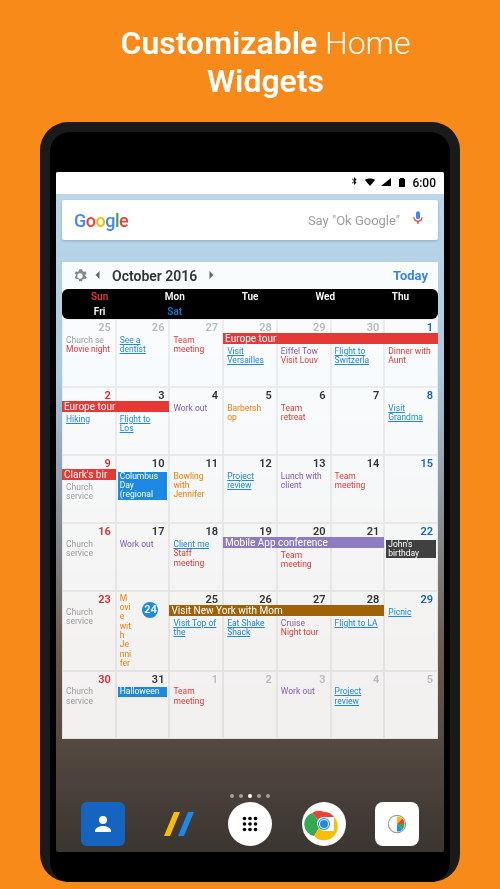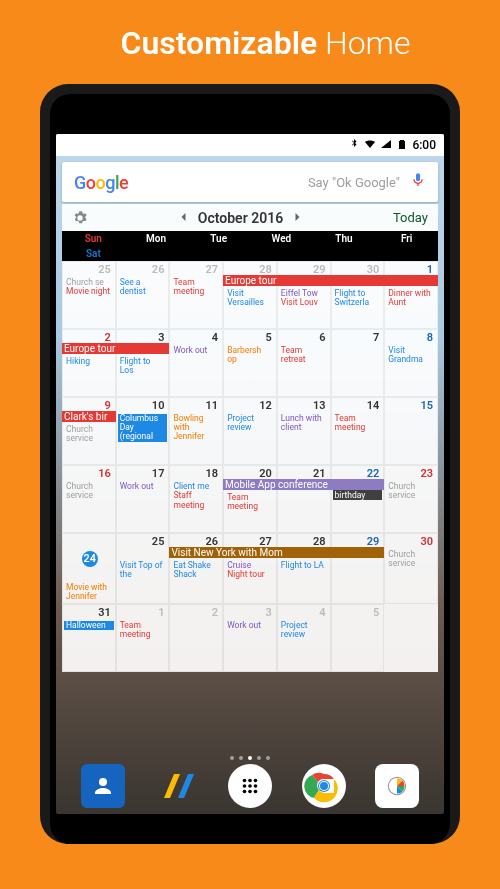--- a/index.html
+++ b/index.html
@@ -5,66 +5,67 @@
 * { margin: 0; padding: 0; box-sizing: border-box; font-family: -apple-system, Roboto, Arial, sans-serif; }
 body { width: 500px; height: 889px; background: #f88a1a; overflow: hidden; }
 .promo-title { text-align: center; color: #fff; padding: 24px 10px 10px; font-size: 32px; font-weight: 300; margin-left: 31px; }
 .promo-title .b { font-weight: 600; }
 .phone { margin: 12px auto 0; width: 420px; height: 760px; background: #1a1a1a; border-radius: 28px; padding: 10px 10px 0; position: relative; }
 .phone-inner { background: #000; border-radius: 20px; width: 100%; height: 100%; padding: 40px 6px 0; }
 .screen { background: linear-gradient(180deg,#bfd9ec 0%,#a8c9e0 30%,#6b5a4f 70%,#3a3530 100%); width: 100%; height: 680px; border-radius: 2px; position: relative; overflow: hidden; }
 .status-bar { background: #fff; height: 22px; display: flex; justify-content: flex-end; align-items: center; padding: 0 8px; gap: 4px; font-size: 12px; font-weight: 500; }
 .status-bar svg { width: 12px; height: 12px; }
 .content { padding: 6px; }
-.search-bar { background: #fff; height: 40px; border-radius: 2px; display: flex; align-items: center; padding: 0 12px; box-shadow: 0 1px 3px rgba(0,0,0,0.2); margin-bottom: 2px; justify-content: center; }
+.search-bar { background: #fff; height: 40px; border-radius: 2px; display: flex; align-items: center; padding: 0 12px; box-shadow: 0 1px 3px rgba(0,0,0,0.2); margin-bottom: 22px; justify-content: center; }
 .google-logo { font-size: 18px; font-weight: 500; letter-spacing: -0.5px; }
 .g1{color:#4285f4}.g2{color:#ea4335}.g3{color:#fbbc05}.g4{color:#4285f4}.g5{color:#34a853}.g6{color:#ea4335}
 .ok-google { flex: 1; text-align: right; color: #9e9e9e; font-size: 13px; margin-right: 10px; }
 .mic-icon svg { width: 16px; height: 16px; }
 .widget { background: rgba(255,255,255,0.92); }
 .widget-header { display: flex; align-items: center; padding: 4px 6px; }
 .gear-btn { width: 24px; display: flex; justify-content: center; }
 .gear-btn svg { width: 16px; height: 16px; fill: #888; }
-.month-nav { flex: 1; display: flex; justify-content: center; align-items: center; gap: 8px; }
+.month-nav { flex: 1; display: flex; align-items: center; gap: 8px; }
 .month-nav svg { width: 12px; height: 12px; fill: #666; }
 .month-label { font-size: 14px; font-weight: 600; color: #333; }
-.today-btn { font-size: 13px; font-weight: 400; color: #14532d; padding: 0 4px; }
-.day-header { display: grid; grid-template-columns: repeat(6,1fr); background: #000; }
+.today-btn { font-size: 13px; font-weight: 700; color: #3b82f6; padding: 0 4px; }
+.day-header { display: grid; grid-template-columns: repeat(5,1fr); background: #000; border-radius: 6px; }
 .day-header div { text-align: center; font-size: 10px; font-weight: 600; padding: 2px 0; color: #fff; }
 .day-header .sun { color: #e53935; }
 .day-header .sat { color: #1976d2; }
 .grid { display: grid; grid-template-columns: repeat(7,1fr); }
 .cell { border: 0.5px solid rgba(0,0,0,0.06); min-height: 68px; padding: 1px; position: relative; overflow: hidden; font-size: 8.5px; line-height: 1.1; }
 .dnum { font-size: 11px; font-weight: 600; color: #333; text-align: right; padding: 1px 3px; }
 .dnum.prev, .dnum.next { color: #bbb; }
 .dnum.sun { color: #d32f2f; }
 .dnum.sat { color: #1565c0; }
-.dnum.today { background: #1e88e5; color: #fff; border-radius: 50%; width: 16px; height: 16px; display: inline-flex; align-items: center; justify-content: center; float: right; margin: 16px; }
+.dnum.today { background: #1e88e5; color: #fff; border-radius: 50%; width: 16px; height: 16px; display: inline-flex; align-items: center; justify-content: center; float: right; margin: 9px; }
 .ev { padding: 0 2px; margin: 0.5px 0; overflow: hidden; white-space: normal; word-break: break-word; }
 .ev.red-bg { background: #404040; color: #fff; }
 .ev.blue-bg { background: #1e88e5; color: #fff; }
 .ev.red { color: #e53935; }
-.ev.blue { color: #1e88e5; }
+.ev.blue { color: #1e88e5; text-decoration: underline; }
 .ev.orange { color: #f57c00; }
 .ev.purple { color: #7e57c2; }
 .ev.gray { color: #9e9e9e; }
 .banner { position: absolute; height: 11px; font-size: 10px; padding: 0 2px; color: #fff; z-index: 2; overflow: hidden; white-space: nowrap; }
 .dots { position: absolute; bottom: 54px; left: 0; right: 0; display: flex; justify-content: center; gap: 5px; }
 .dots span { width: 4px; height: 4px; border-radius: 50%; background: rgba(255,255,255,0.5); }
 .dots span.active { background: #fff; }
 .dock { position: absolute; bottom: 6px; left: 0; right: 0; display: flex; justify-content: space-around; align-items: center; padding: 0 10px; }
 .dock-icon { width: 44px; height: 44px; border-radius: 50%; display: flex; align-items: center; justify-content: center; }
 .app-drawer { background: #fff; }
 .app-drawer svg { width: 22px; height: 22px; }
 </style>
 </head>
 <body>
 
 <div class="promo-title">
   <span class="b">Customizable</span> <span>Home</span><br>
+  <span class="b">Widgets</span>
 </div>
 
 <div class="phone">
 <div class="phone-inner">
 <div class="screen">
 
 <div class="status-bar">
   <span><svg viewBox="0 0 24 24">
               <path d="M12 2l5 5-3 3 3 3-5 5V12l-3 3-1-1 4-4-4-4 1-1 3 3V2z" fill="#000"></path>
             </svg></span>
@@ -224,20 +225,24 @@
               <div class="cell">
                 <div class="dnum">17</div>
                 <div class="ev purple">Work out</div>
               </div>
               <div class="cell">
                 <div class="dnum">18</div>
                 <div class="ev blue">Client me</div>
                 <div class="ev red">Staff meeting</div>
               </div>
               <div class="cell">
+                <div class="dnum">19</div>
+                <div style="height: 11px;"></div>
+              </div>
+              <div class="cell">
                 <div class="dnum">20</div>
                 <div style="height: 11px;"></div>
                 <div class="ev red">Team meeting</div>
               </div>
               <div class="cell">
                 <div class="dnum">21</div>
                 <div style="height: 11px;"></div>
               </div>
               <div class="cell">
                 <div class="dnum sat">22</div>

